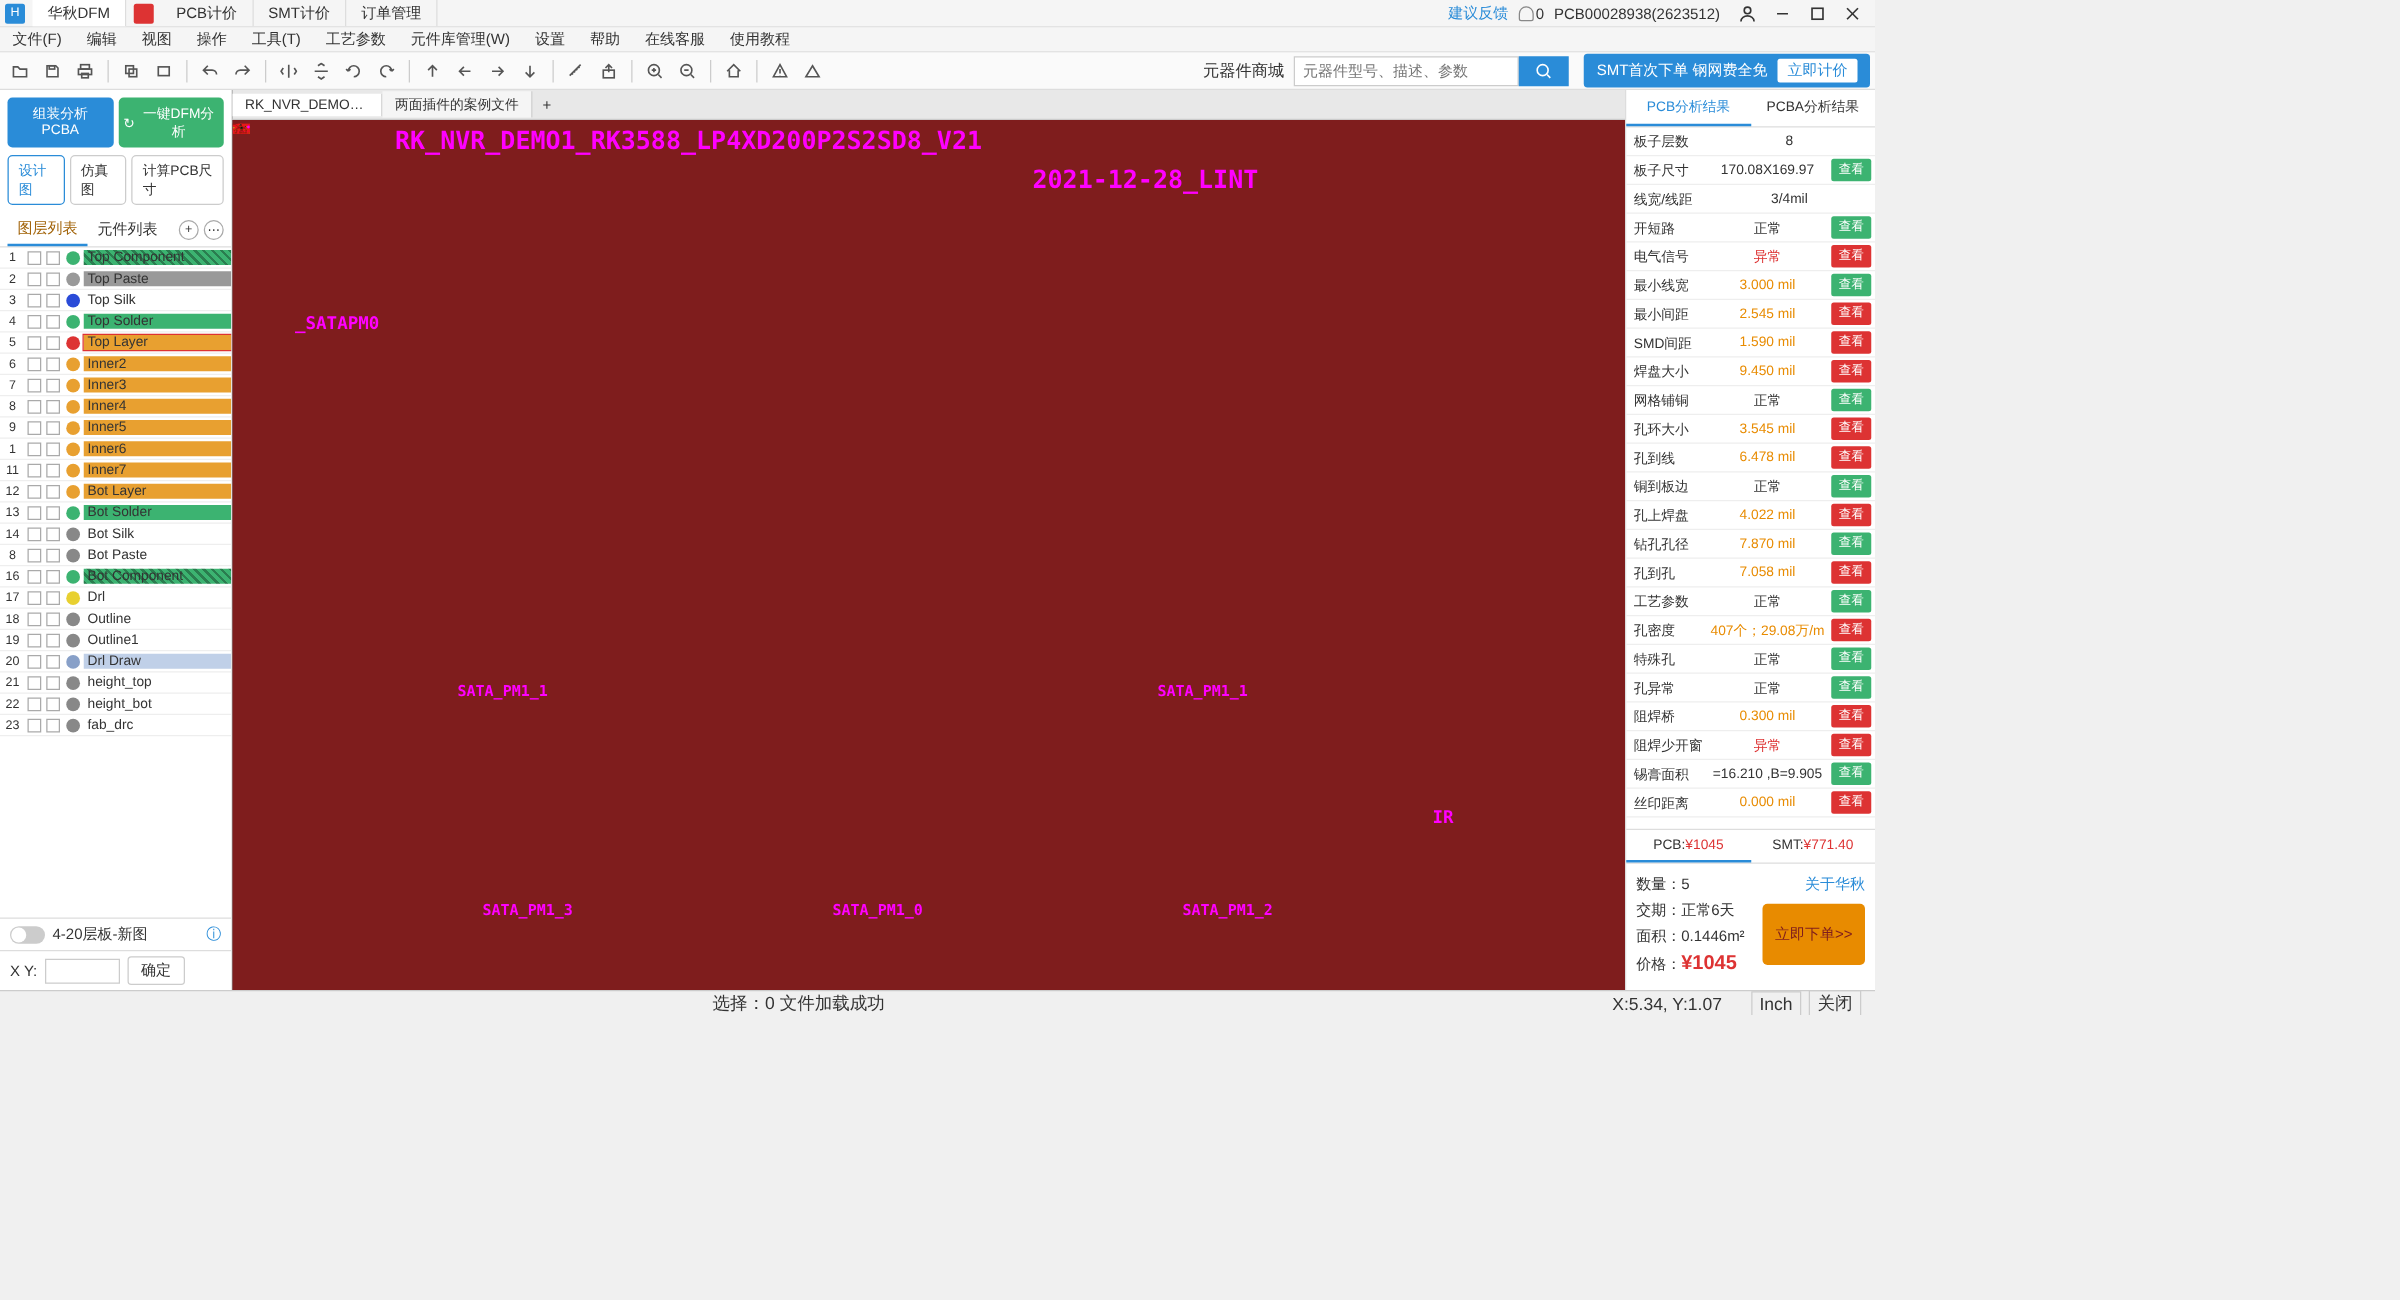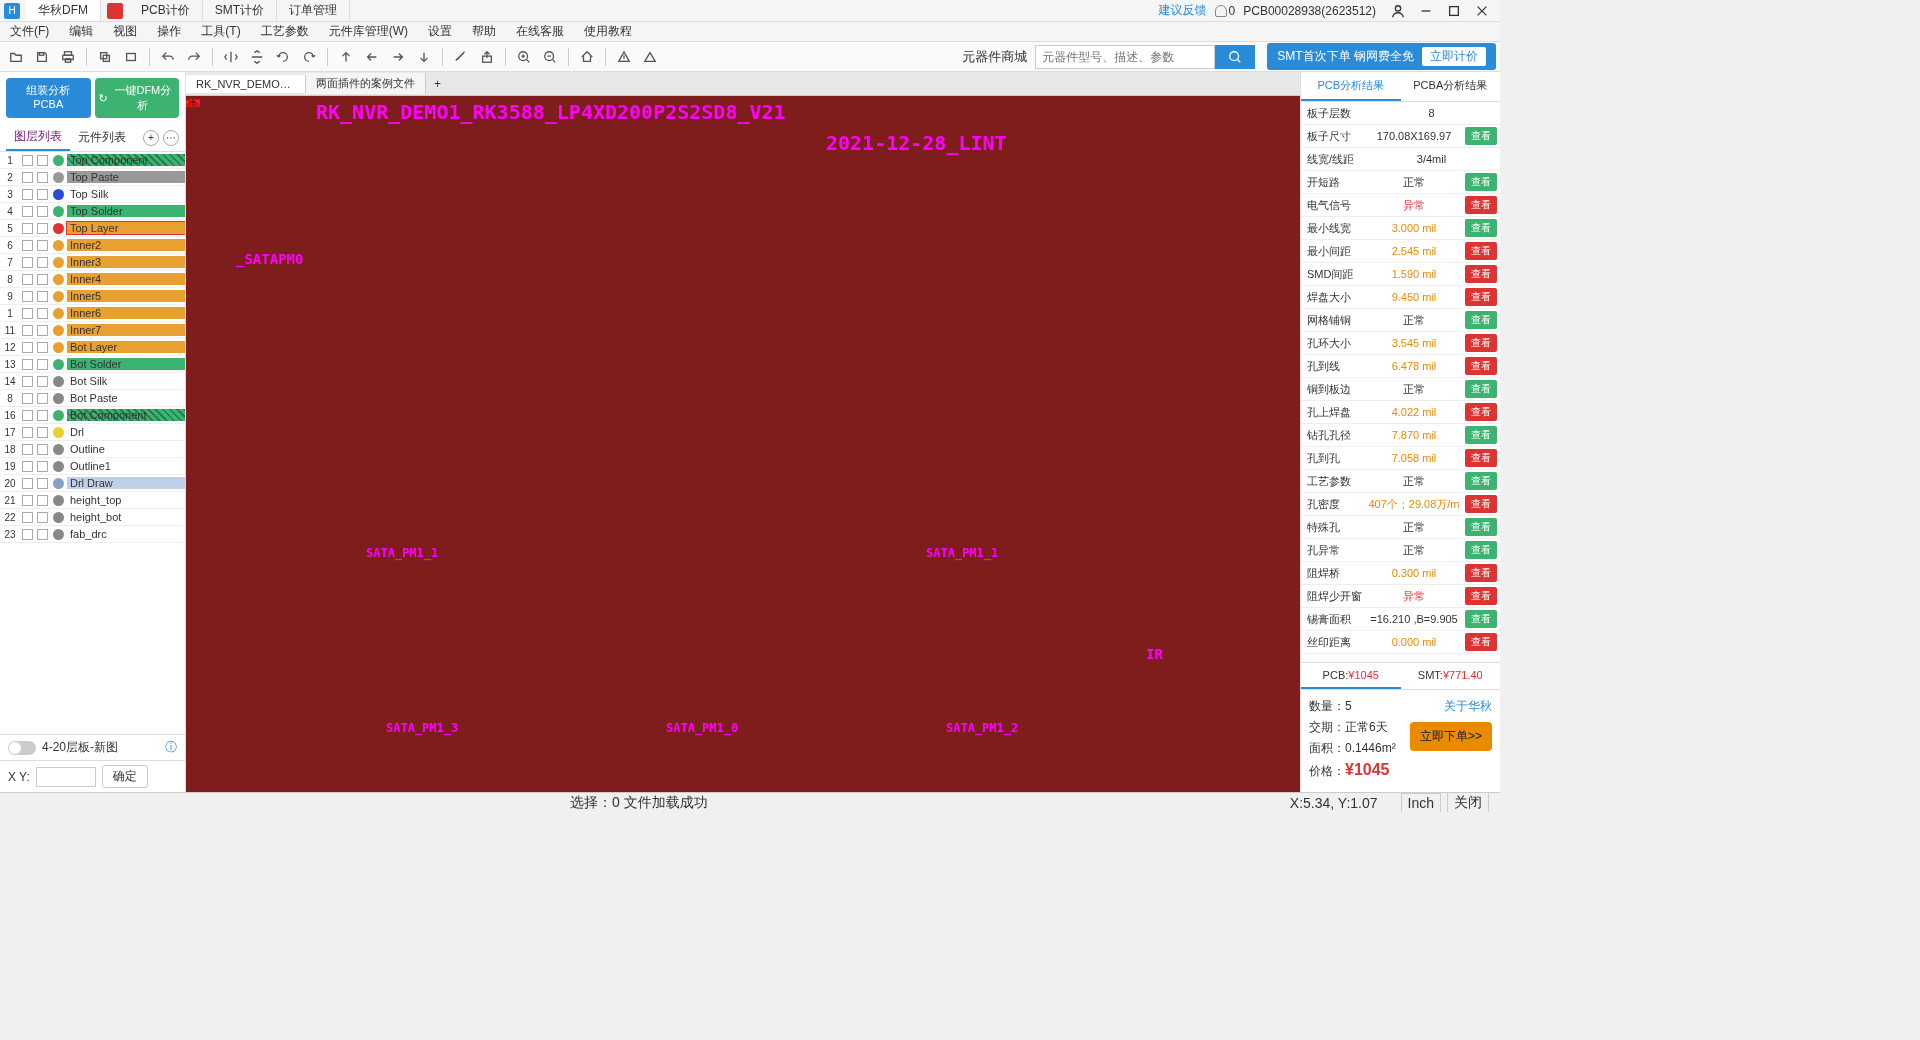--- a/index.html
+++ b/index.html
@@ -43,21 +43,21 @@
 .left .top-btns { padding: 6px; display: flex; gap: 4px; }
 .left .bbtn { flex: 1; padding: 5px 4px; border-radius: 4px; color: #fff; text-align: center; cursor: pointer; font-size: 11px; }
 .left .bbtn.blue { background: #2a8cd8; }
 .left .bbtn.green { background: #3cb371; display: flex; align-items: center; justify-content: center; gap: 3px; }
 .left .bbtn.green::before { content: "↻"; }
 .left .mid-btns { padding: 0 6px 6px; display: flex; gap: 4px; }
 .left .pbtn { padding: 4px 8px; border: 1px solid #ccc; border-radius: 4px; cursor: pointer; font-size: 11px; }
 .left .pbtn.active { border-color: #2a8cd8; color: #2a8cd8; }
 .left .tab-row { display: flex; align-items: center; border-bottom: 1px solid #ddd; padding: 0 6px; }
 .left .ltab { padding: 4px 8px; cursor: pointer; }
-.left .ltab.active { color: #701a75; border-bottom: 2px solid #2a8cd8; }
+.left .ltab.active { color: #a16207; border-bottom: 2px solid #2a8cd8; }
 .left .tab-row .ticons { margin-left: auto; display: flex; gap: 4px; }
 .left .ticons span { width: 16px; height: 16px; border: 1px solid #aaa; border-radius: 50%; display: flex; align-items: center; justify-content: center; font-size: 10px; cursor: pointer; }
 .left .layers { flex: 1; overflow-y: auto; }
 .left .layer-row { display: flex; align-items: center; height: 17px; border-bottom: 1px solid #eee; }
 .left .layer-row .num { width: 20px; text-align: center; font-size: 10px; }
 .left .layer-row .chk { width: 11px; height: 11px; border: 1px solid #aaa; margin: 0 2px; }
 .left .layer-row .dot { width: 11px; height: 11px; border-radius: 50%; margin: 0 3px; }
 .left .layer-row .name { flex: 1; padding: 0 3px; font-size: 11px; white-space: nowrap; overflow: hidden; }
 .left .bottom-toggle { padding: 4px 8px; border-top: 1px solid #ddd; display: flex; align-items: center; gap: 6px; }
 .left .bottom-toggle .sw { width: 28px; height: 14px; background: #ccc; border-radius: 7px; position: relative; }
@@ -88,21 +88,21 @@
 .right .prow .pval.red { color: #d33; }
 .right .prow .pbtn2 { width: 32px; height: 18px; margin-right: 3px; color: #fff; text-align: center; border-radius: 2px; cursor: pointer; font-size: 10px; line-height: 18px; }
 .right .prow .pbtn2.g { background: #3cb371; }
 .right .prow .pbtn2.r { background: #d33; }
 .right .price-tabs { display: flex; border-top: 1px solid #ddd; border-bottom: 1px solid #ddd; }
 .right .ptab { flex: 1; padding: 6px; text-align: center; font-size: 11px; cursor: pointer; }
 .right .ptab.active { border-bottom: 2px solid #2a8cd8; }
 .right .order { padding: 8px; font-size: 12px; position: relative; }
 .right .order .orow { margin-bottom: 4px; }
 .right .order .about { position: absolute; right: 8px; top: 8px; color: #2a8cd8; cursor: pointer; }
-.right .order .obtn { position: absolute; right: 8px; top: 32px; background: #e88b00; color: #0f172a; padding: 6px 10px; border-radius: 4px; cursor: pointer; }
+.right .order .obtn { position: absolute; right: 8px; top: 32px; background: #e88b00; color: #7f1d1d; padding: 16px 10px; border-radius: 4px; cursor: pointer; }
 .right .order .price { color: #d33; font-weight: bold; font-size: 16px; }
 
 
 .statusbar { height: 20px; background: #f0f0f0; border-top: 1px solid #ccc; display: flex; align-items: center; padding: 0 8px; font-size: 14px; }
 .statusbar .sseg { margin-right: 20px; }
 .statusbar .spacer { flex: 1; }
 .statusbar .unit { border: 1px solid #ccc; padding: 1px 6px; margin: 0 3px; cursor: pointer; }
 
 
 svg { width: 14px; height: 14px; stroke: currentColor; fill: none; stroke-width: 1.5; }
@@ -309,20 +309,25 @@
       <span class="quote">立即计价</span>
     </div>
   </div>
 
   <div class="main">
 
     <div class="left">
       <div class="top-btns">
         <div class="bbtn blue">组装分析 PCBA</div>
         <div class="bbtn green">一键DFM分析</div>
+      </div>
+      <div class="mid-btns">
+        <div class="pbtn active">设计图</div>
+        <div class="pbtn">仿真图</div>
+        <div class="pbtn">计算PCB尺寸</div>
       </div>
       <div class="tab-row">
         <div class="ltab active">图层列表</div>
         <div class="ltab">元件列表</div>
         <div class="ticons">
           <span>+</span>
           <span>⋯</span>
         </div>
       </div>
       <div class="layers" id="layers-list">

